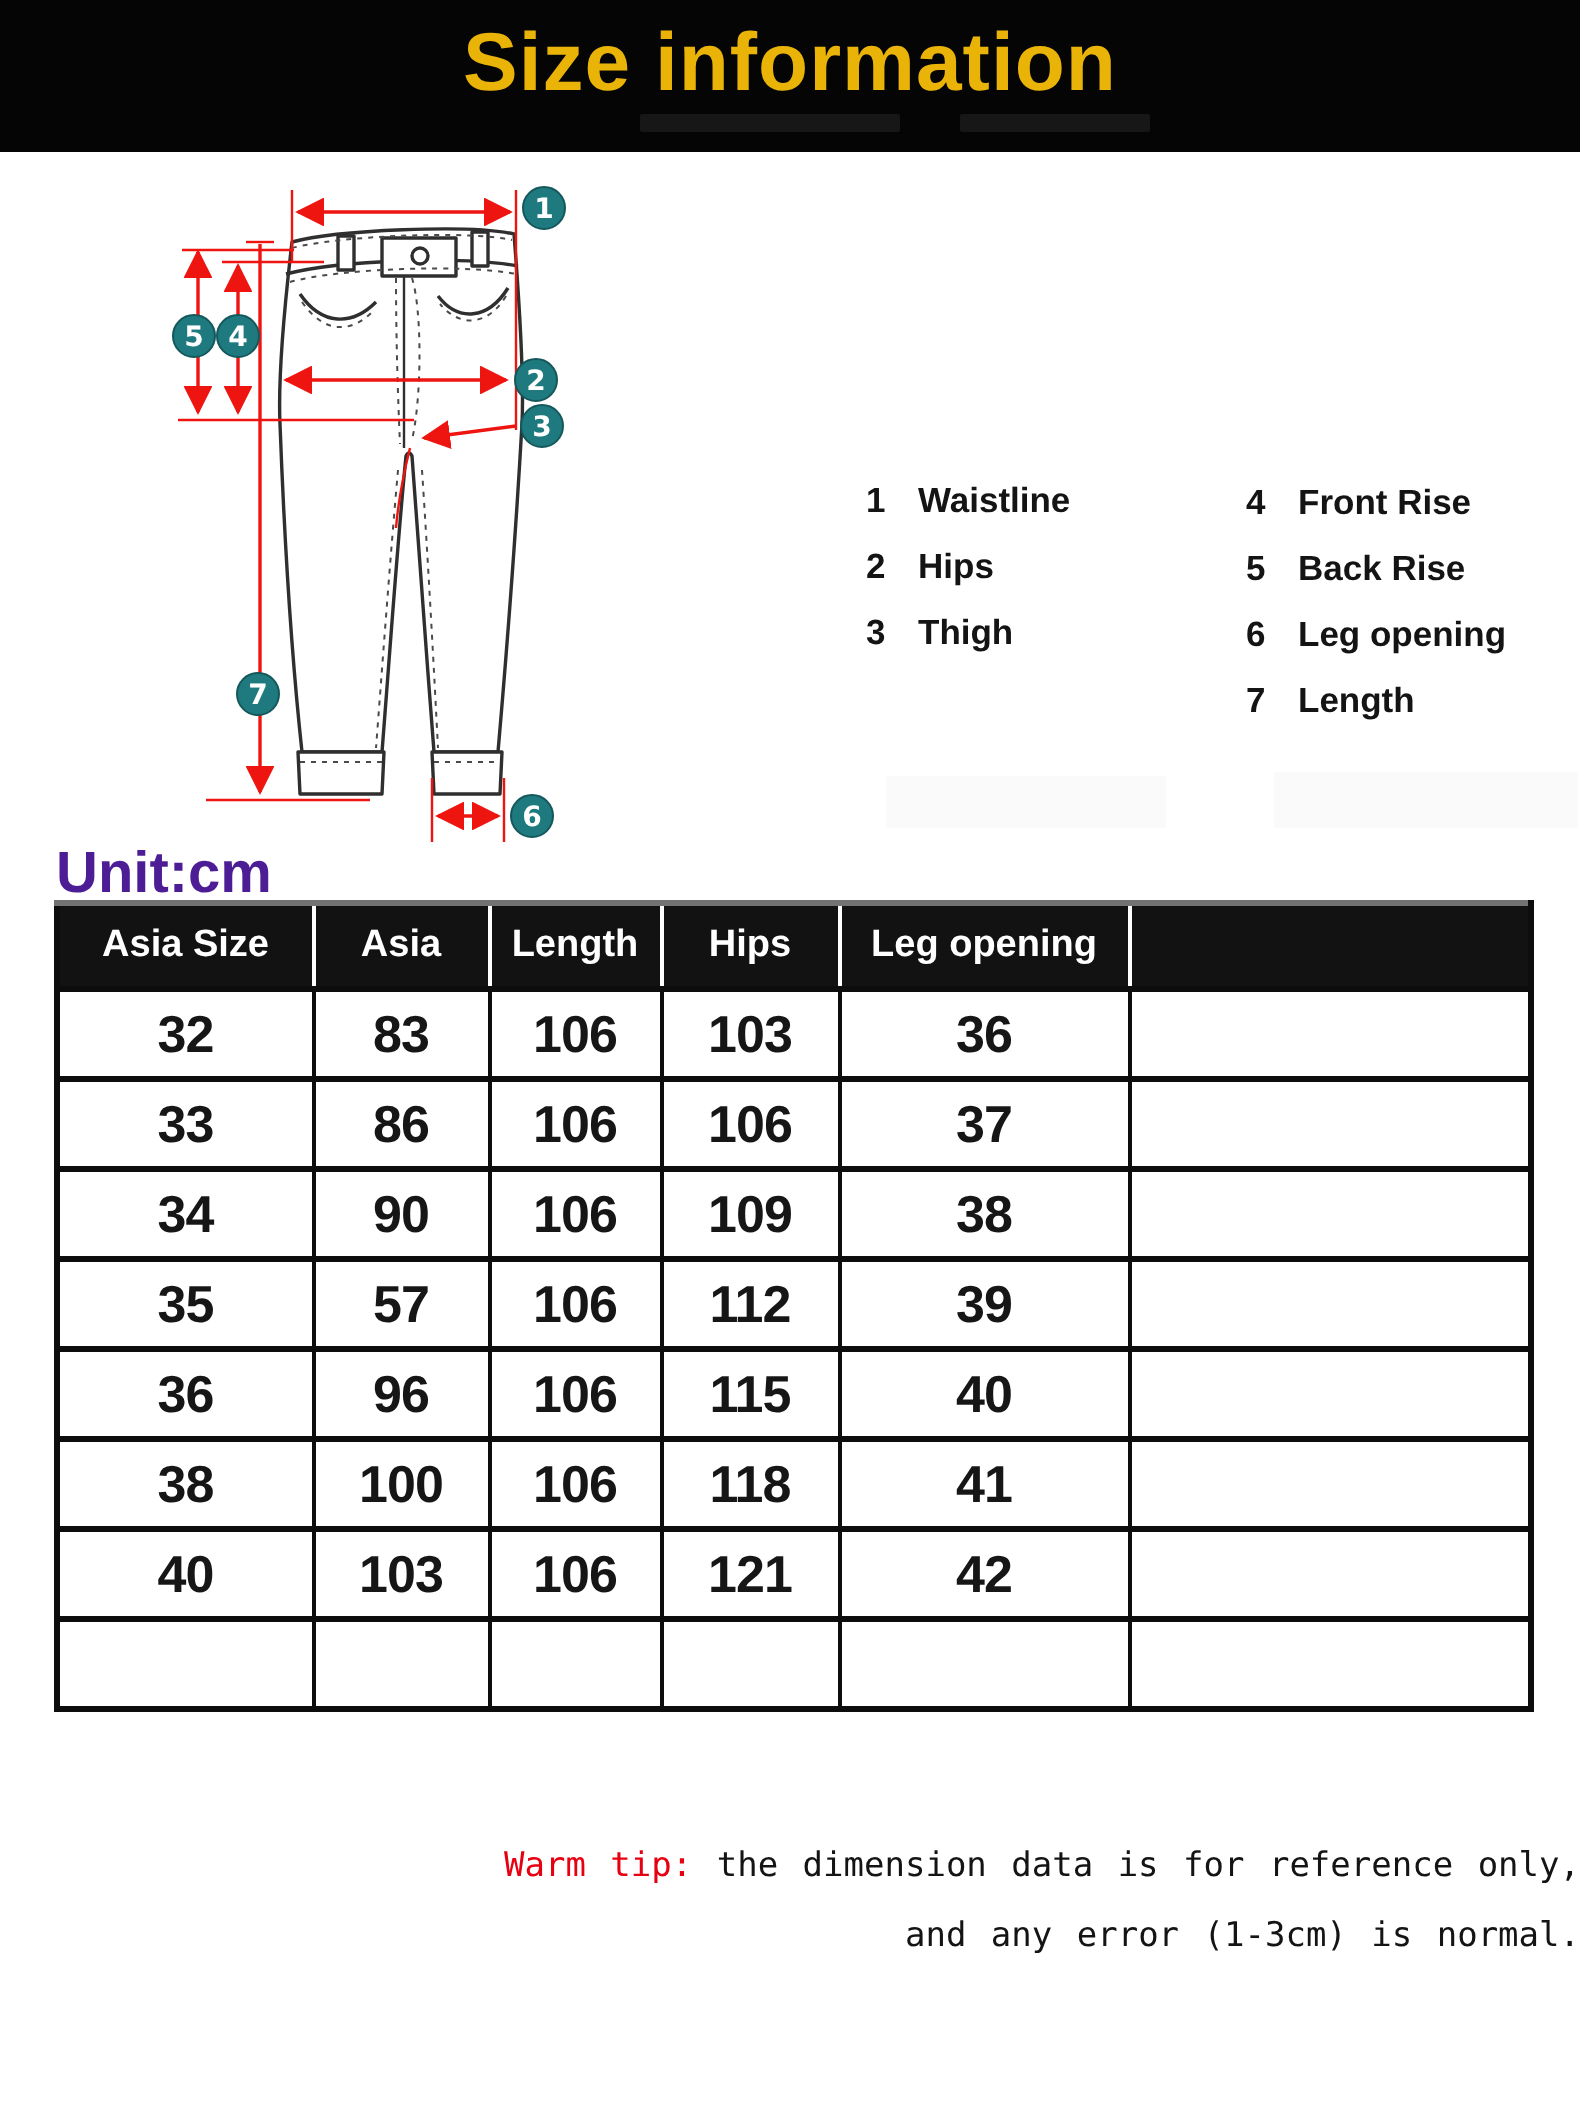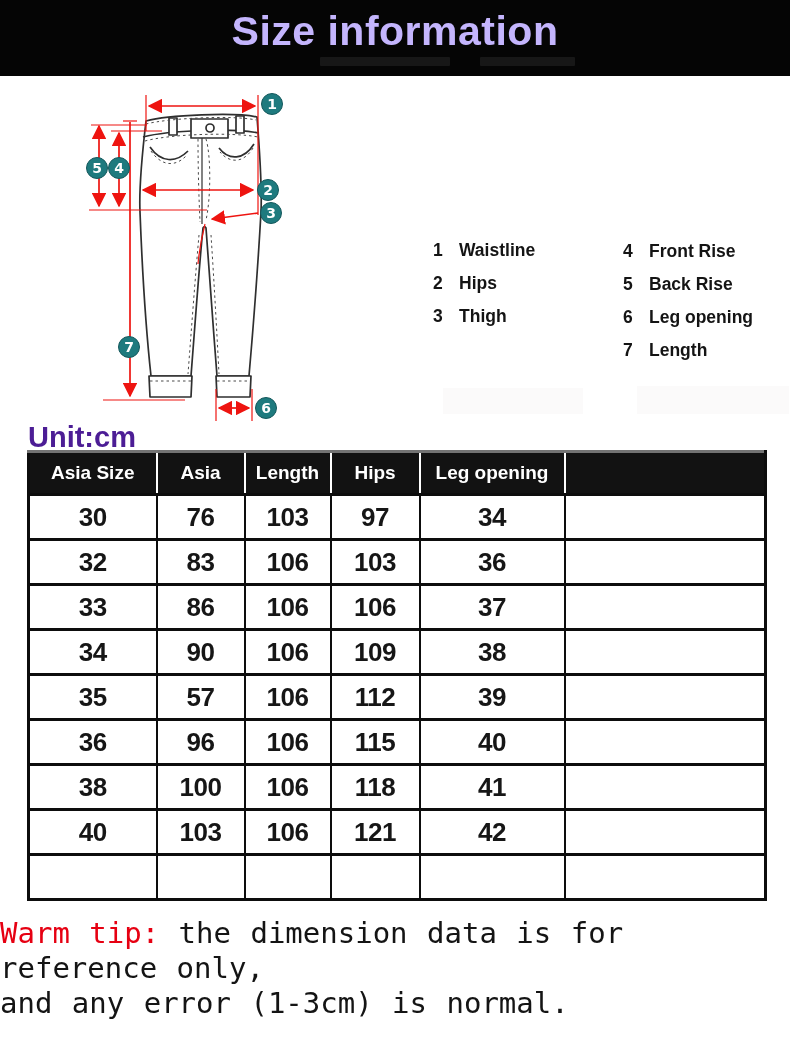--- a/index.html
+++ b/index.html
@@ -2,21 +2,21 @@
 <html><head>
 <meta charset="utf-8">
 <style>
   html,body{margin:0;padding:0;background:#fff;}
   #page{position:relative;width:790px;height:1055px;background:#ffffff;overflow:hidden;
         font-family:"Liberation Sans",sans-serif;color:#111;}
 
   
   .hdr{position:absolute;left:0;top:0;width:790px;height:76px;background:#050505;}
   .hdr-title{position:absolute;left:0;top:8px;width:790px;text-align:center;
-             color:#c4b5fd;font-size:41px;font-weight:700;letter-spacing:.5px;}
+             color:#eab308;font-size:41px;font-weight:700;letter-spacing:.5px;}
   .hdr-smudge{position:absolute;height:9px;background:#171717;border-radius:1px;}
 
   
   .diagram-svg{position:absolute;left:60px;top:85px;width:245px;height:345px;}
 
   .legend-col{position:absolute;}
   .legend-row{display:flex;align-items:baseline;height:33px;
               font-size:17.5px;font-weight:700;color:#141414;}
   .legend-num{width:26px;}
   .ghostbox{position:absolute;background:#fbfafa;}
@@ -31,23 +31,23 @@
               border-top:3px solid #737373;border-bottom:3px solid #0d0d0d;}
   .size-table thead th:first-child{border-left:3px solid #0d0d0d;}
   .size-table thead th:last-child{border-right:3px solid #0d0d0d;}
   .size-table td{height:40px;border:2px solid #0d0d0d;border-bottom-width:3px;
               text-align:center;font-size:26px;font-weight:600;color:#161616;
               letter-spacing:-0.5px;}
   .size-table tr td:first-child{font-weight:700;border-left-width:3px;}
   .size-table tr td:last-child{border-right-width:3px;}
 
   
-  .tip{position:absolute;left:0;top:916px;width:790px;text-align:left;
+  .tip{position:absolute;left:0;top:916px;width:790px;text-align:right;
        font-family:"DejaVu Sans Mono","Liberation Mono",monospace;
-       font-size:29px;line-height:35px;color:#141414;word-spacing:2px;}
+       font-size:17px;line-height:35px;color:#141414;word-spacing:2px;}
   .tip-label{color:#e60012;}
 </style>
 </head>
 <body>
 
 <div id="page">
 
   <div class="hdr">
     <div class="hdr-title">Size information</div>
     <div class="hdr-smudge" style="left:320px;top:57px;width:130px;"></div>
@@ -195,28 +195,20 @@
           <th>Asia Size</th>
           <th>Asia</th>
           <th>Length</th>
           <th>Hips</th>
           <th>Leg opening</th>
           <th></th>
         </tr>
       </thead>
     <tbody id="size-table-body">
         <tr>
-          <td>30</td>
-          <td>76</td>
-          <td>103</td>
-          <td>97</td>
-          <td>34</td>
-          <td></td>
-        </tr>
-        <tr>
           <td>32</td>
           <td>83</td>
           <td>106</td>
           <td>103</td>
           <td>36</td>
           <td></td>
         </tr>
         <tr>
           <td>33</td>
           <td>86</td>

